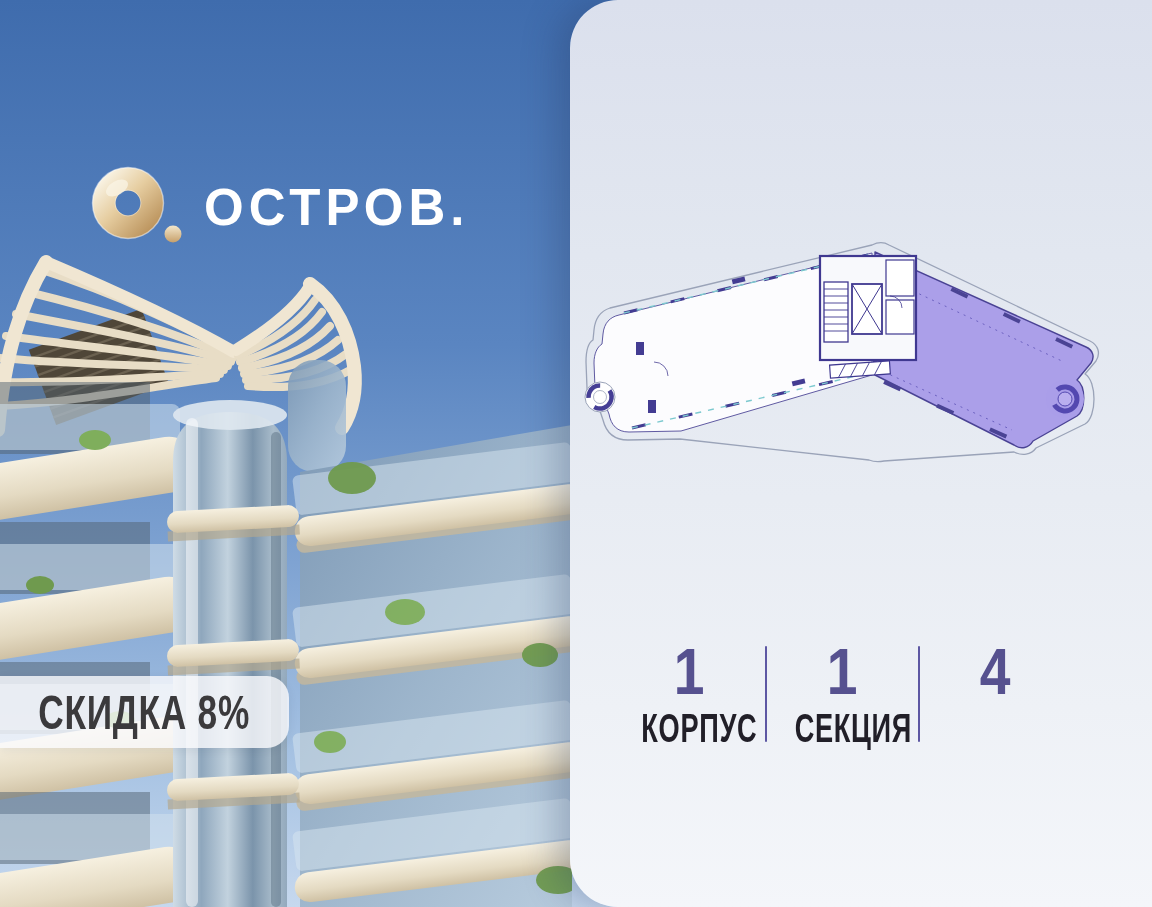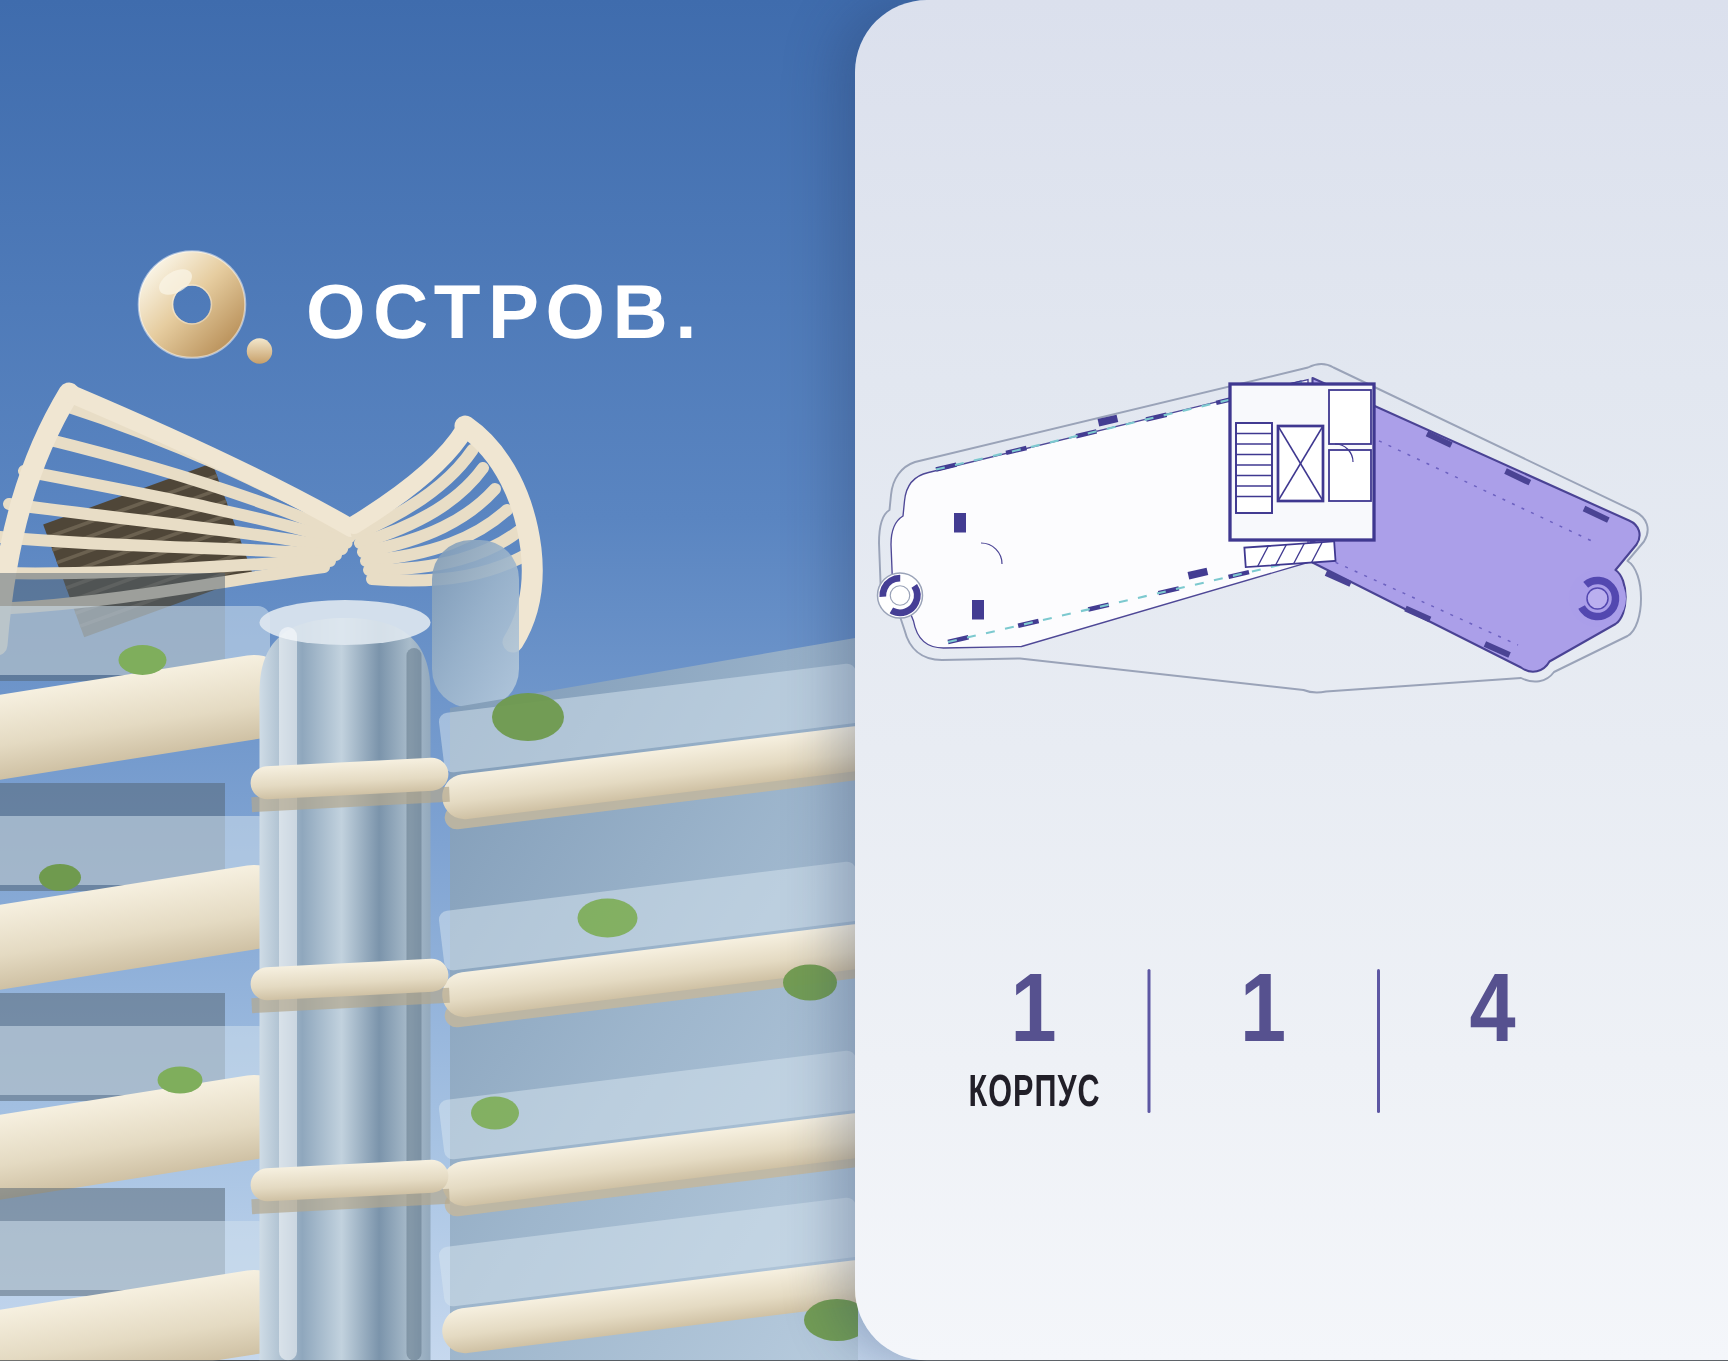--- a/index.html
+++ b/index.html
@@ -41,21 +41,21 @@
     box-shadow:-14px 0 34px rgba(35,55,95,0.28);
   }
   .floorplan { position:absolute; left:14px; top:242px; width:558px; height:222px; }
 
   .stats {
     position:absolute; left:44px; top:640px; display:flex; align-items:stretch;
   }
   .stat { width:151px; text-align:center; }
   .stat-value { display:block; font-size:65px; line-height:64px; font-weight:bold; color:#56518f; }
   .stat-value .squeeze { display:inline-block; transform:scaleX(0.85); }
-  .stat-label { display:block; margin-top:8px; font-size:30px; line-height:32px; font-weight:bold; color:#211f28; }
+  .stat-label { display:block; margin-top:8px; font-size:40px; line-height:32px; font-weight:bold; color:#211f28; }
   .stat-label .squeeze { display:inline-block; transform:scaleX(0.68); letter-spacing:1px; }
   .stat-divider { width:2px; height:96px; margin-top:6px; background:#5d57a3; border-radius:1px; }
 </style>
 </head>
 <body>
 
 <div class="stage">
 
   <div class="photo">
     <svg width="572" height="907" viewBox="0 0 572 907">
@@ -205,20 +205,23 @@
         </defs>
         <circle cx="44" cy="45" r="24" fill="none" stroke="url(#gold)" stroke-width="23"></circle>
         <circle cx="44" cy="45" r="35.5" fill="none" stroke="rgba(255,255,255,0.5)" stroke-width="1.4"></circle>
         <circle cx="44" cy="45" r="13" fill="none" stroke="rgba(255,255,255,0.35)" stroke-width="1"></circle>
         <ellipse cx="33" cy="30" rx="12" ry="7" fill="#faf4e6" opacity="0.75" transform="rotate(-30 33 30)"></ellipse>
         <circle cx="89" cy="76" r="8.5" fill="url(#gold2)"></circle>
       </svg>
       <div class="logo-text">ОСТРОВ.</div>
     </div>
 
+    <div class="badge">
+      <span class="badge-text">СКИДКА 8%</span>
+    </div>
   </div>
 
   <div class="panel">
 
     <svg class="floorplan" viewBox="0 0 558 222">
 
       <path d="M26,66 L288,3 C294,0 300,0 305,3 L506,99 C514,103 517,111 512,119 L501,132
            C513,139 513,175 501,182 L452,206 C447,213 438,214 430,210 L300,219
            C295,220 290,220 285,218 L96,197 L44,198 C30,198 22,190 19,178 L15,166
            C6,163 3,155 3,146 L2,120 C2,110 4,101 9,98 L10,88 C11,77 17,69 26,66 Z" fill="none" stroke="#9aa3b8" stroke-width="1.3" stroke-linejoin="round"></path>
@@ -290,20 +293,21 @@
     </svg>
 
     <div class="stats">
       <div class="stat">
         <span class="stat-value"><span class="squeeze">1</span></span>
         <span class="stat-label"><span class="squeeze">КОРПУС</span></span>
       </div>
       <div class="stat-divider"></div>
       <div class="stat">
         <span class="stat-value"><span class="squeeze">1</span></span>
+        <span class="stat-label"><span class="squeeze">СЕКЦИЯ</span></span>
       </div>
       <div class="stat-divider"></div>
       <div class="stat">
         <span class="stat-value"><span class="squeeze">4</span></span>
       </div>
     </div>
   </div>
 </div>
 
 </body></html>

